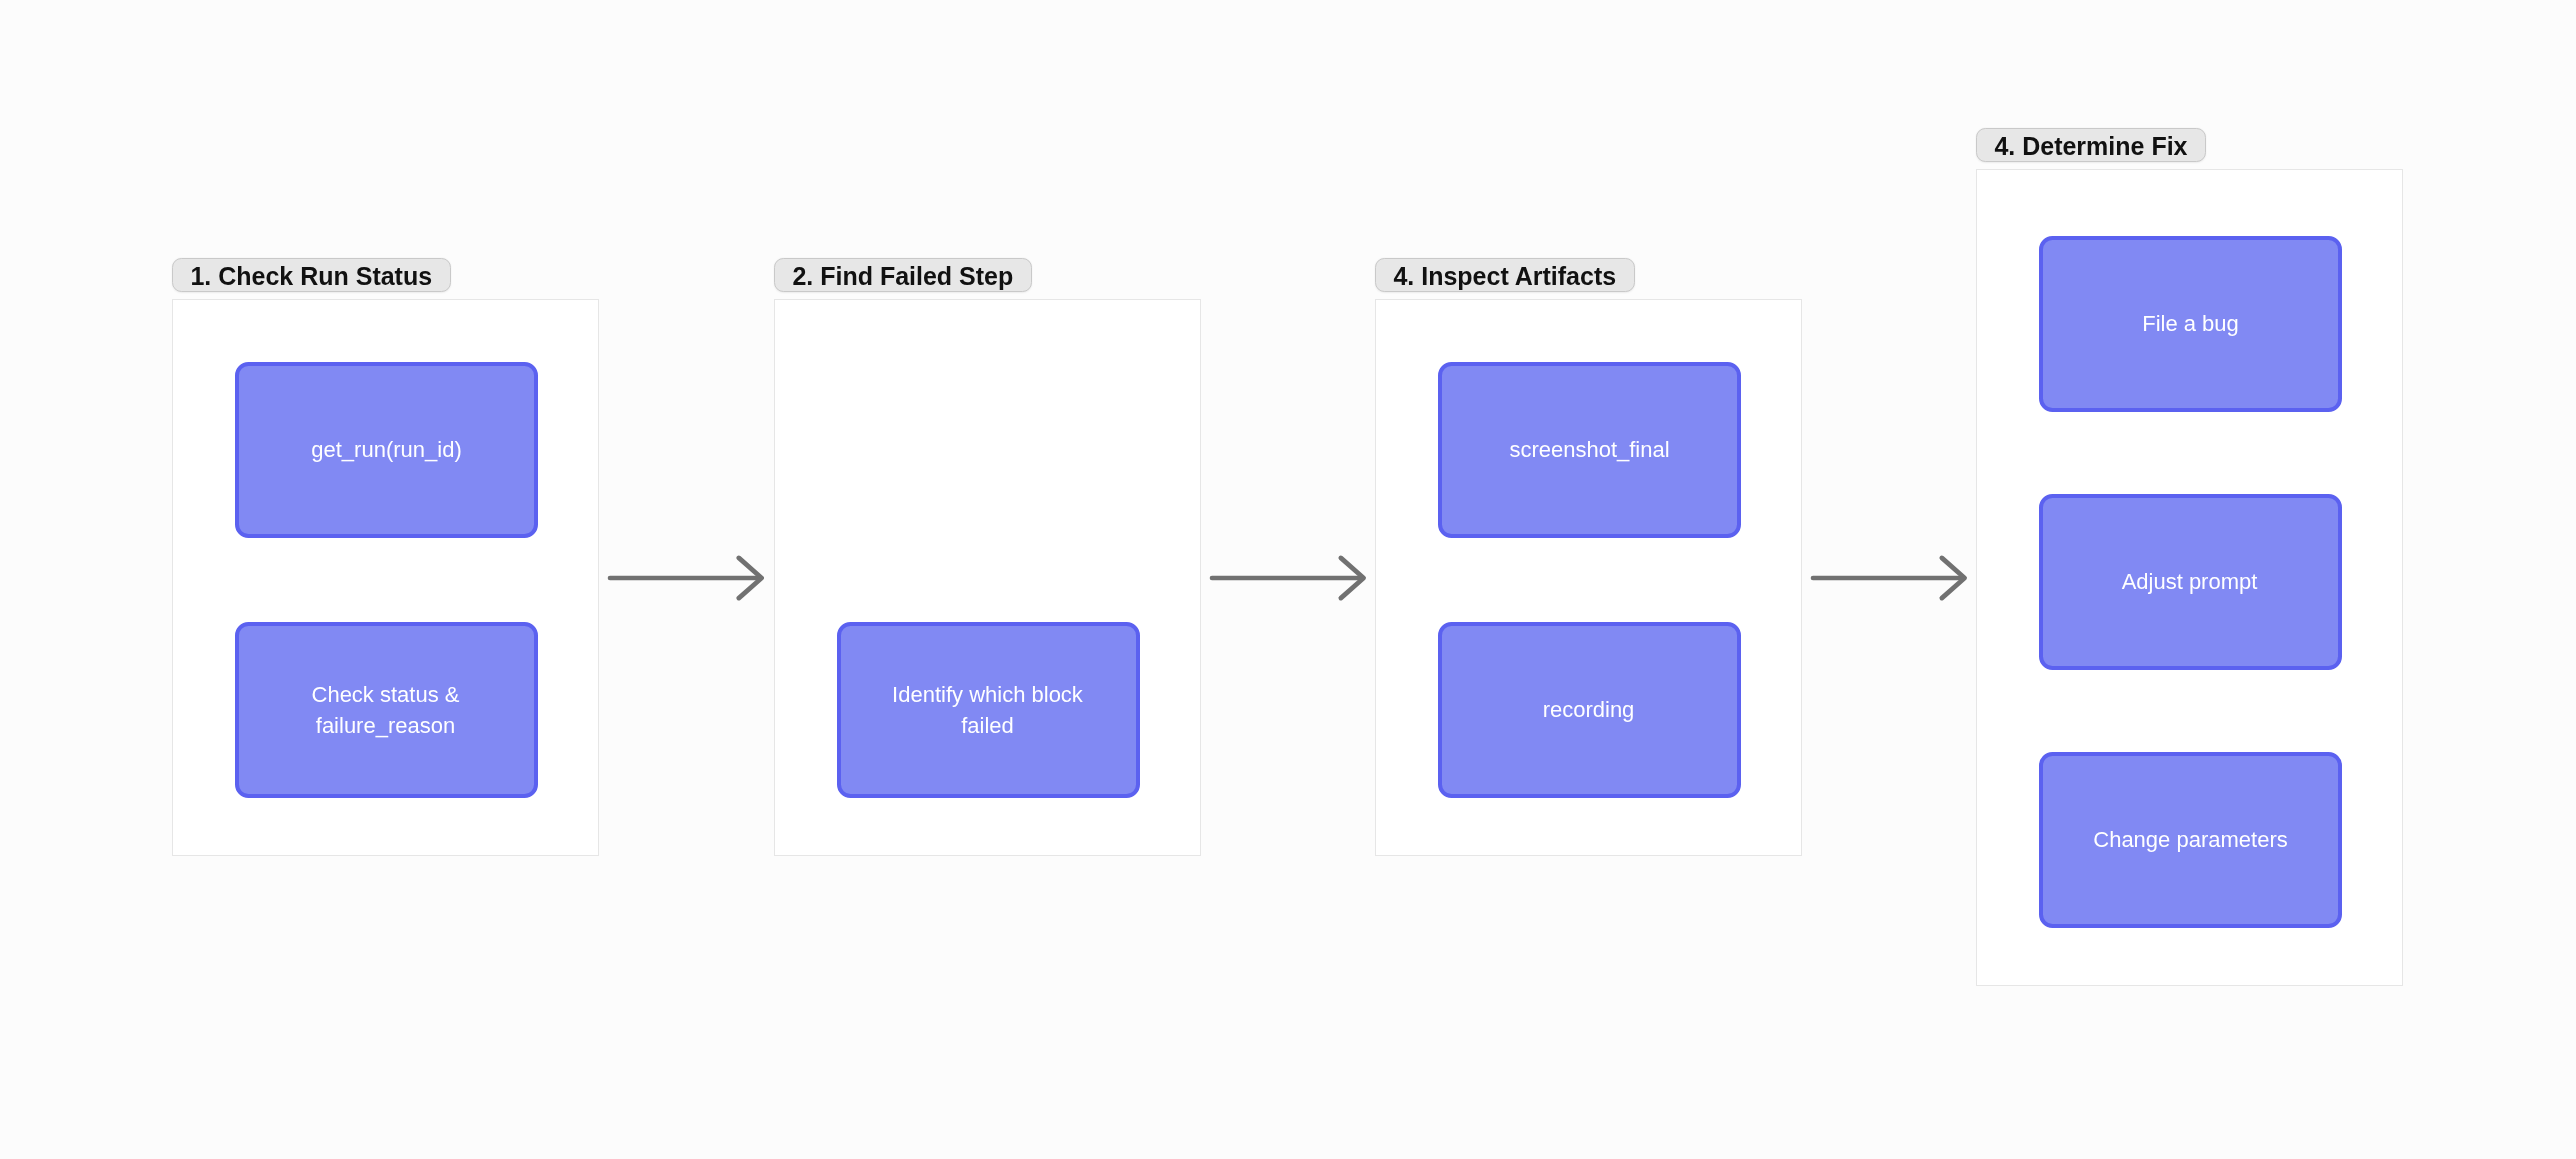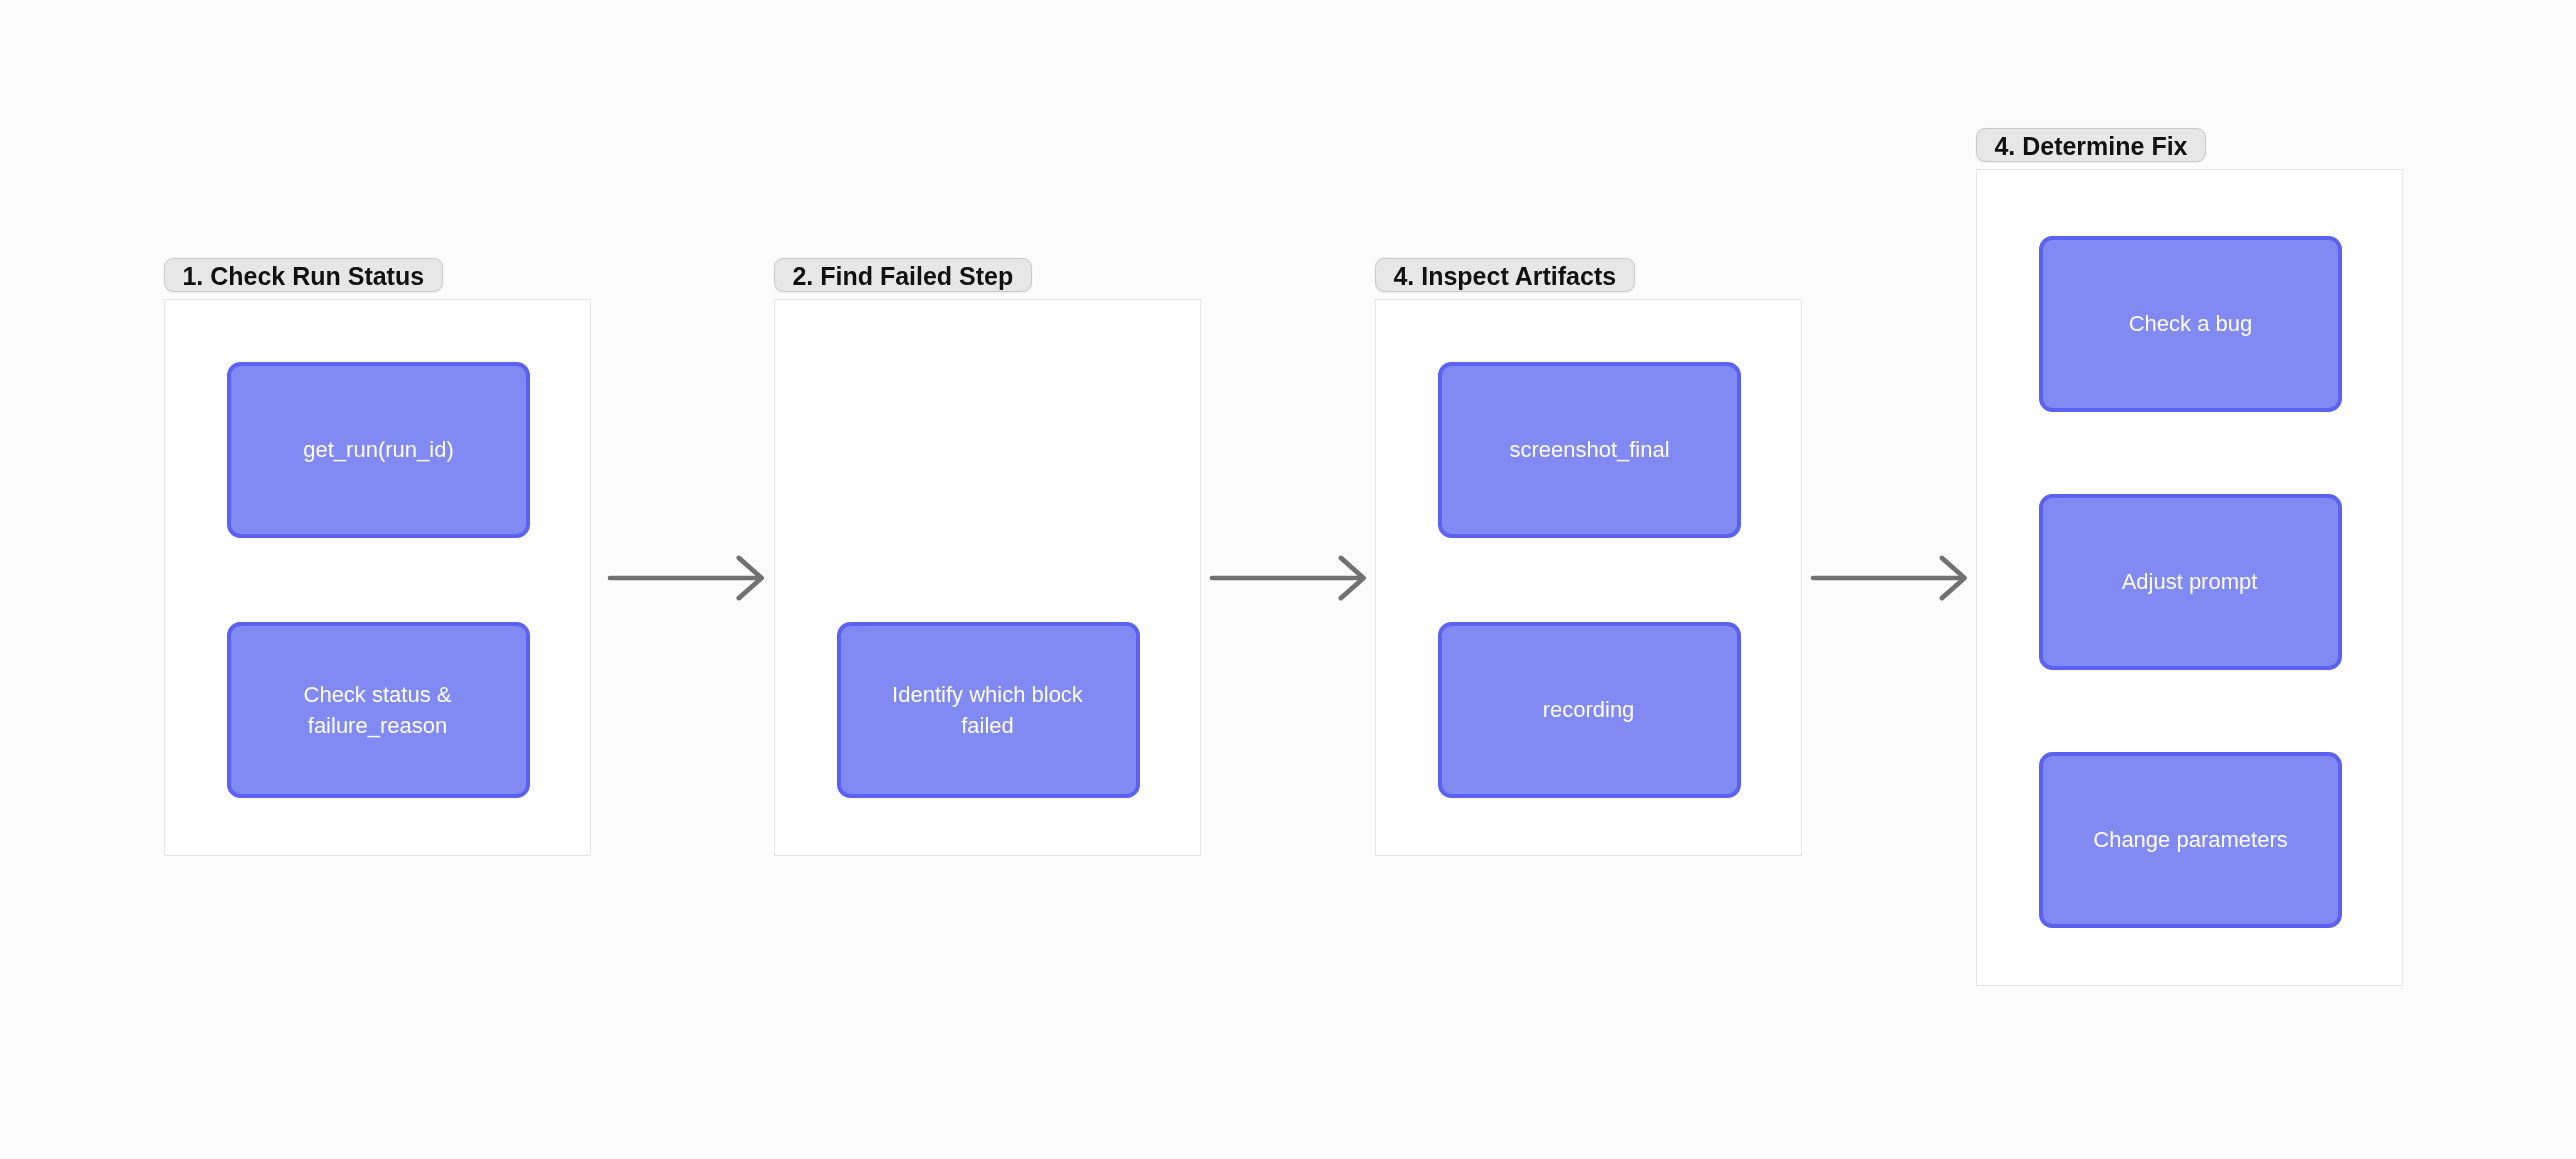--- a/index.html
+++ b/index.html
@@ -37,21 +37,21 @@
     white-space:nowrap;
     box-shadow:0 0.7px 2px rgba(0,0,0,0.07);
   }
   .group-box{
     position:absolute;left:0;
     background:var(--group-bg);
     border:1.3px solid var(--group-border);
     box-sizing:border-box;
     width:427px;
   }
-  .g1{left:164px;top:258px;}
+  .g1{left:172px;top:258px;}
   .g2{left:774px;top:258px;}
   .g3{left:1375px;top:258px;}
   .g4{left:1976px;top:128px;}
   .g1 .group-box,.g2 .group-box,.g3 .group-box{top:41px;height:557px;}
   .g4 .group-label{}
   .g4 .group-box{top:41px;height:817px;}
 
   .node{
     position:absolute;left:62px;
     width:303px;height:176px;
@@ -134,21 +134,21 @@
 
   <svg class="arrow arrow-3" viewBox="0 0 240 80" aria-hidden="true">
     <path d="M6 40 H228"></path>
     <path d="M198 10 L232 40 L198 70"></path>
   </svg>
 
   <section class="group g4">
     <div class="group-label">4. Determine Fix</div>
     <div class="group-box">
       <div class="node pos-a">
-        <span>Check a bug</span>
+        <span>File a bug</span>
       </div>
       <div class="node pos-b">
         <span>Adjust prompt</span>
       </div>
       <div class="node pos-c">
         <span>Change parameters</span>
       </div>
     </div>
   </section>
 

